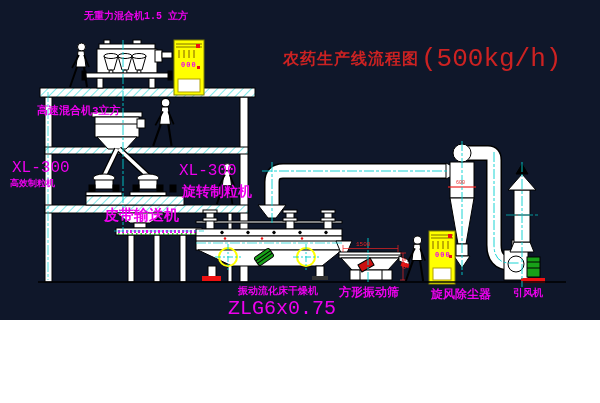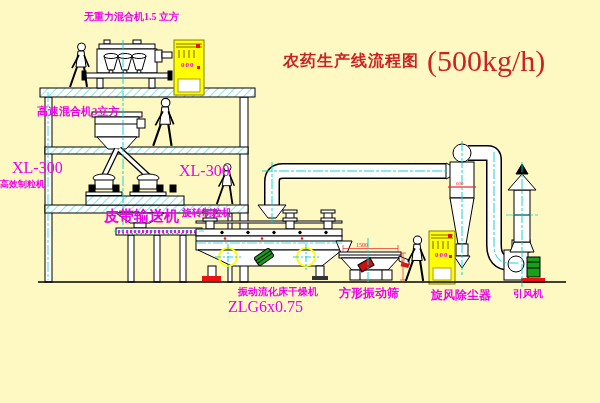--- a/index.html
+++ b/index.html
@@ -1,27 +1,27 @@
 <!DOCTYPE html>
 <html><head>
 <meta charset="utf-8">
 <style>
   html,body{margin:0;padding:0;background:#fff;}
   .canvas{
-    position:relative;width:600px;height:403px;background:#fef9c3;overflow:hidden;
-    font-family:Liberation Serif, serif;
+    position:relative;width:600px;height:320px;background:#0f172a;overflow:hidden;
+    font-family:Liberation Mono, monospace;
   }
   .canvas svg{position:absolute;left:0;top:0;}
   .lbl{position:absolute;white-space:nowrap;line-height:1;}
   .mag{color:#ee00ee;}
   .red{color:#ee2222;}
   .b{font-weight:bold;}
   .title-wrap{position:absolute;left:283px;top:44px;display:flex;align-items:center;color:#cc2222;justify-content:flex-end;}
   .title-main{font-size:16px;font-weight:bold;letter-spacing:1px;}
-  .title-cap{font-size:30px;font-weight:normal;margin-left:8px;}
+  .title-cap{font-size:26px;font-weight:normal;margin-left:2px;}
   .rot90{transform:rotate(90deg);transform-origin:0 0;}
 </style>
 </head>
 <body>
 
 <div class="canvas">
 
 <svg width="600" height="403" viewBox="0 0 600 403">
   <defs>
     <pattern id="hatchCyan" width="6" height="6" patternUnits="userSpaceOnUse" patternTransform="rotate(45)">
@@ -278,29 +278,29 @@
 <div class="lbl mag b" style="left:84px;top:12px;font-size:10px;">无重力混合机1.5 立方</div>
 
 <div class="title-wrap">
   <span class="title-main">农药生产线流程图</span>
   <span class="title-cap">(500kg/h)</span>
 </div>
 
 <div class="lbl mag b" style="left:37px;top:106px;font-size:11px;">高速混合机3立方</div>
 
 <div class="lbl mag" style="left:12px;top:160px;font-size:16px;">XL-300</div>
-<div class="lbl mag b" style="left:0;top:180px;font-size:9px;">高效制粒机</div>
+<div class="lbl mag b" style="left:10px;top:180px;font-size:9px;">高效制粒机</div>
 
 <div class="lbl mag" style="left:179px;top:163px;font-size:16px;">XL-300</div>
-<div class="lbl mag b" style="left:182px;top:185px;font-size:10px;margin-top:23px;">旋转制粒机</div>
+<div class="lbl mag b" style="left:182px;top:185px;font-size:14px;">旋转制粒机</div>
 
 <div class="lbl mag b" style="left:104px;top:209px;font-size:15px;">皮带输送机</div>
 
 <div class="lbl mag b" style="left:238px;top:287px;font-size:10px;">振动流化床干燥机</div>
-<div class="lbl mag" style="left:228px;top:299px;font-size:16px;">ZLG6x0.75</div>
+<div class="lbl mag" style="left:228px;top:299px;font-size:20px;">ZLG6x0.75</div>
 
 <div class="lbl mag b" style="left:339px;top:287px;font-size:12px;">方形振动筛</div>
 
 <div class="lbl mag b" style="left:431px;top:289px;font-size:12px;">旋风除尘器</div>
 
 <div class="lbl mag b" style="left:513px;top:289px;font-size:10px;">引风机</div>
 
 <div class="lbl red" style="left:356px;top:242px;font-size:6px;">1500</div>
 <div class="lbl red rot90" style="left:406px;top:258px;font-size:6px;">540</div>
 <div class="lbl red" style="left:456px;top:181px;font-size:5px;">600</div>

